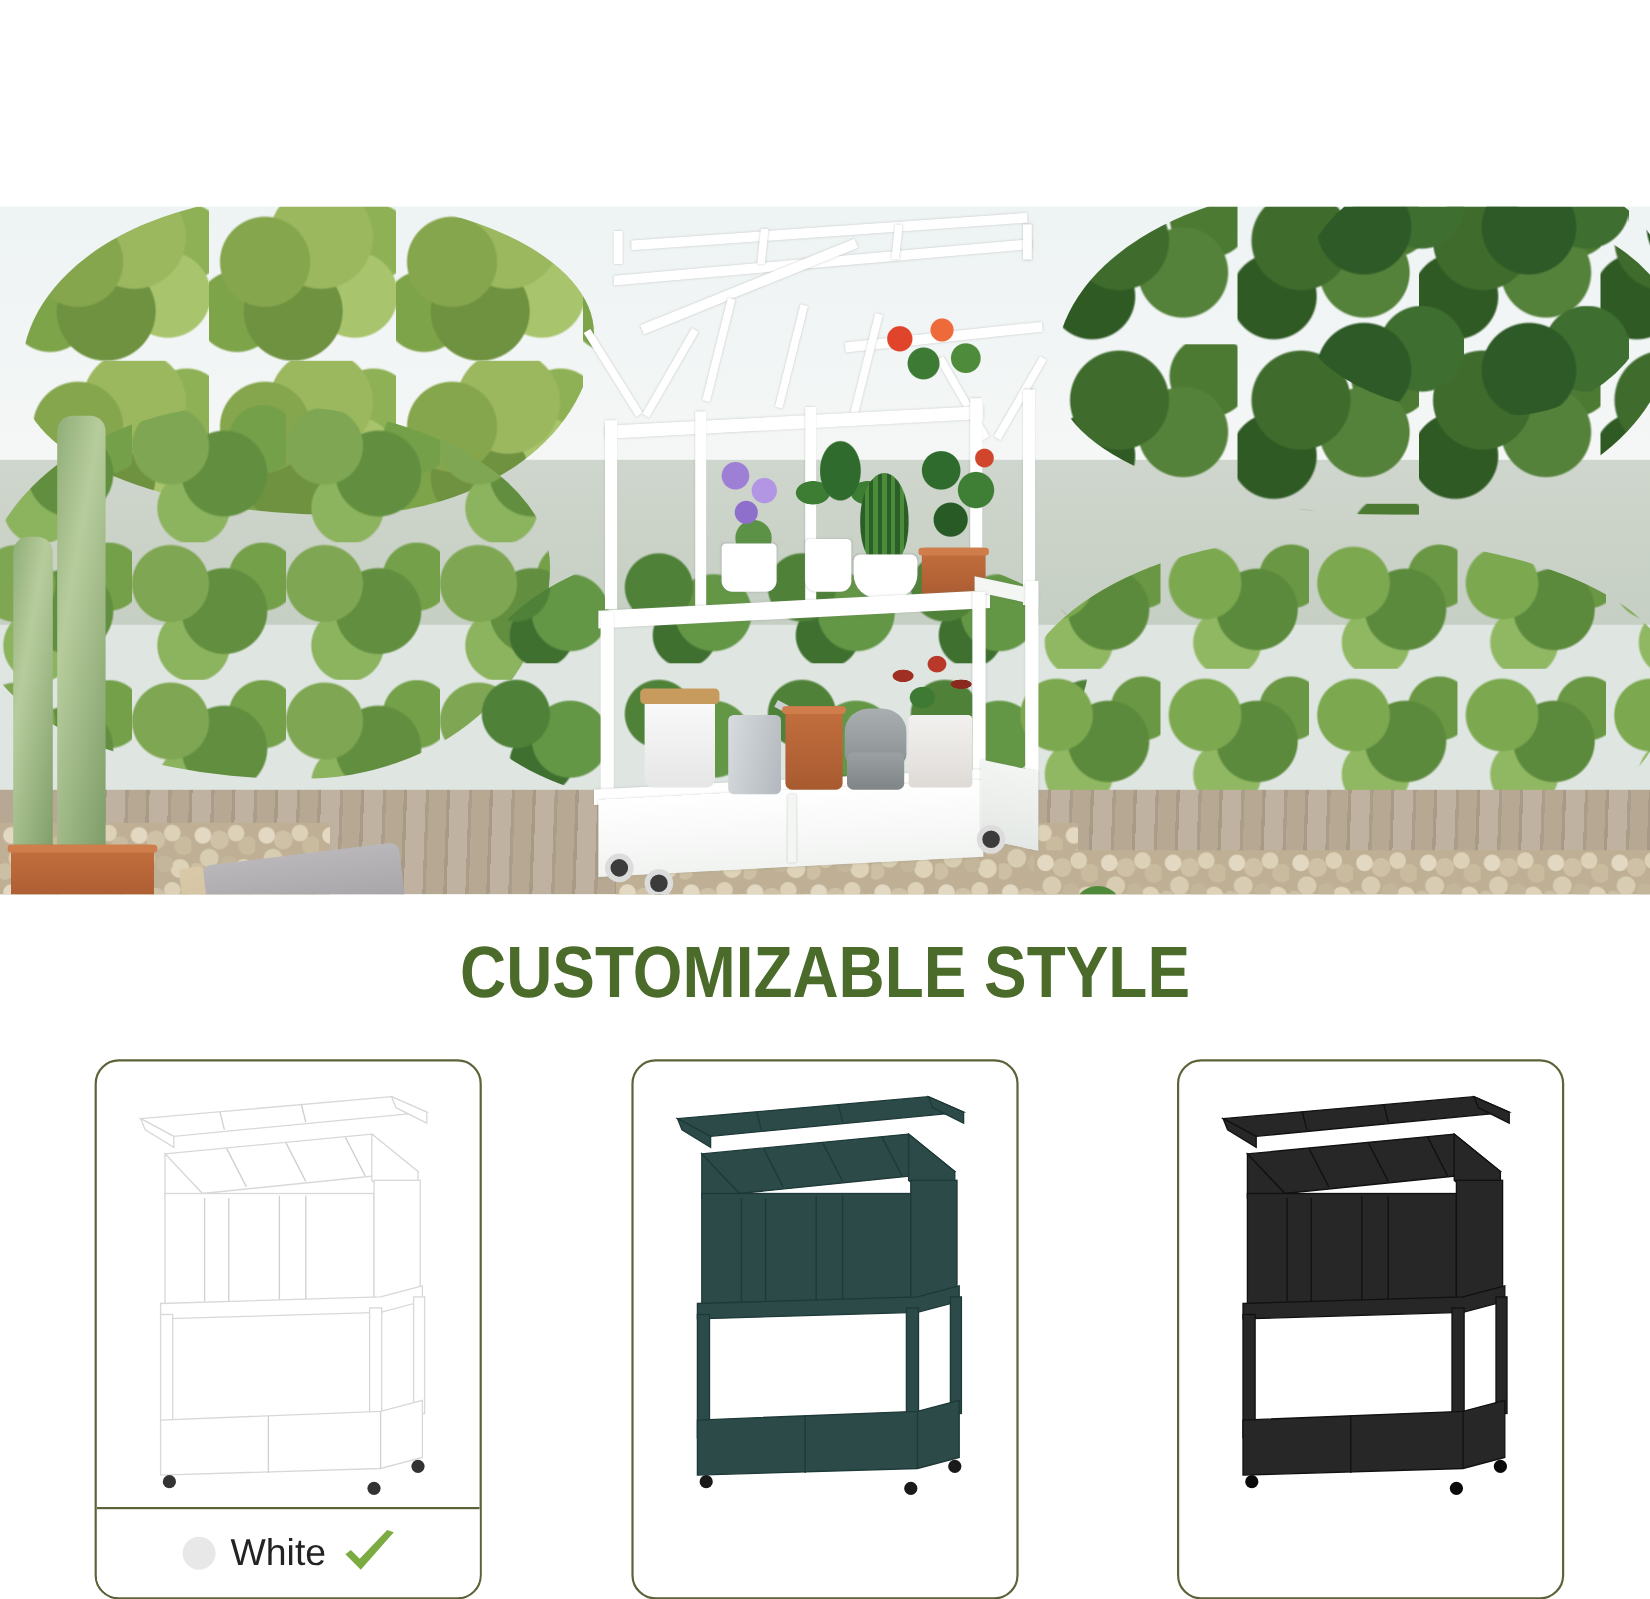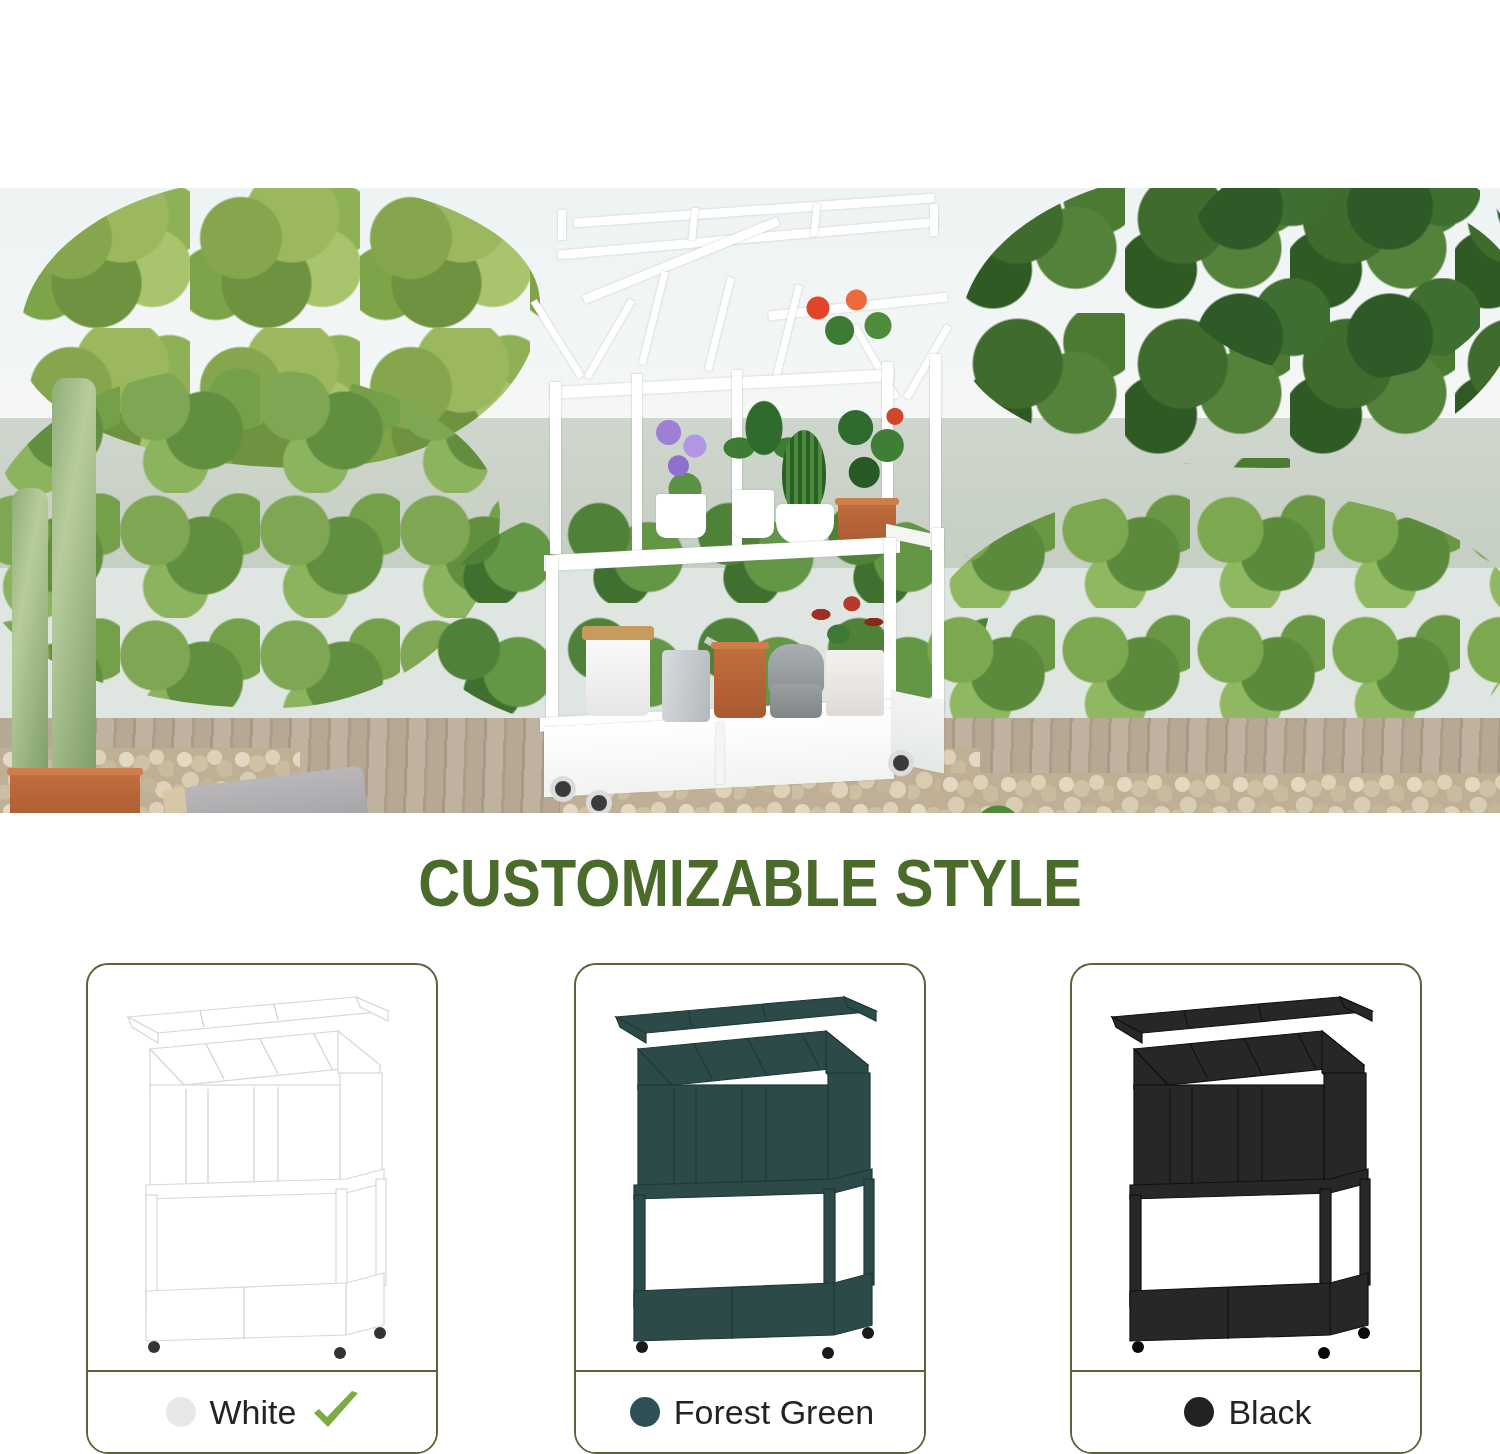--- a/index.html
+++ b/index.html
@@ -415,24 +415,20 @@
             <line x1="156" y1="314" x2="156" y2="366" stroke="#1e3a38"></line>
             <line x1="258" y1="310" x2="258" y2="362" stroke="#1e3a38"></line>
           </g>
           <g fill="#1a1a1a">
             <circle cx="66" cy="374" r="6"></circle>
             <circle cx="252" cy="380" r="6"></circle>
             <circle cx="292" cy="360" r="6"></circle>
           </g>
         </svg>
       </div>
-      <div class="card-footer">
-        <span class="dot" style="background:#2f5056;"></span>
-        <span class="swatch-label">Forest Green</span>
-      </div>
     </div>
 
     <div class="card card-3">
       <div class="card-figure">
         <svg viewBox="0 0 352 400" width="352" height="400">
           <g stroke="#111111" stroke-width="1.2" fill="#272727">
             <polygon points="40,44 268,24 300,38 70,60"></polygon>
             <polygon points="40,44 44,54 70,70 70,60"></polygon>
             <polygon points="268,24 272,34 300,48 300,38"></polygon>
             <line x1="112" y1="38" x2="116" y2="54" stroke="#111111"></line>
@@ -457,20 +453,16 @@
             <line x1="156" y1="314" x2="156" y2="366" stroke="#111111"></line>
             <line x1="258" y1="310" x2="258" y2="362" stroke="#111111"></line>
           </g>
           <g fill="#0a0a0a">
             <circle cx="66" cy="374" r="6"></circle>
             <circle cx="252" cy="380" r="6"></circle>
             <circle cx="292" cy="360" r="6"></circle>
           </g>
         </svg>
       </div>
-      <div class="card-footer">
-        <span class="dot" style="background:#222222;"></span>
-        <span class="swatch-label">Black</span>
-      </div>
     </div>
 
   </div>
 </div>
 
 </body></html>

